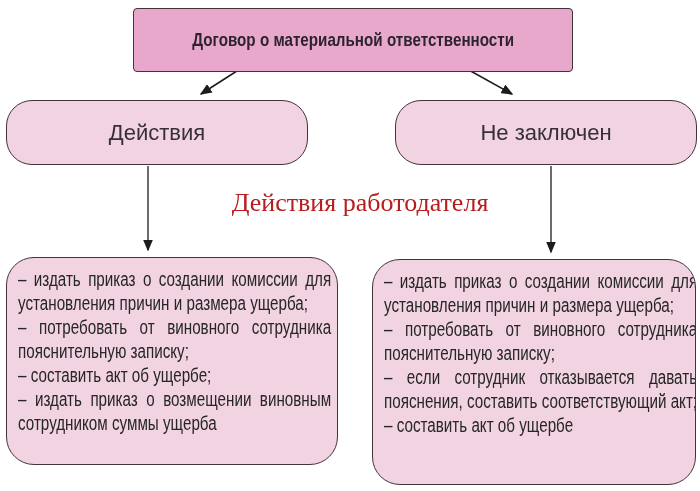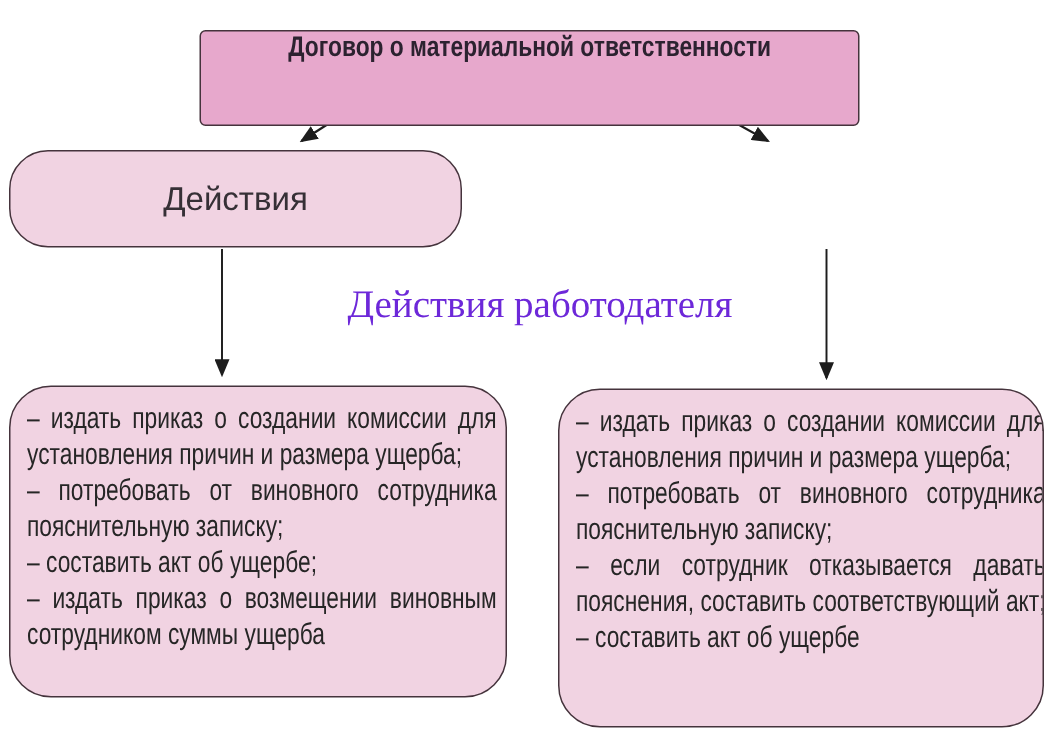--- a/index.html
+++ b/index.html
@@ -4,41 +4,41 @@
 <style>
   html, body { margin: 0; padding: 0; background: #ffffff; }
   body { width: 700px; height: 491px; font-family: "Liberation Sans", sans-serif; }
   .canvas { position: relative; width: 700px; height: 491px; background: #ffffff; overflow: hidden; }
 
   .arrows { position: absolute; left: 0; top: 0; width: 700px; height: 491px; pointer-events: none; }
 
   .box { position: absolute; box-sizing: border-box; background: #f1d3e2; border: 1.4px solid #45333c; }
 
   .root {
-    left: 133px; top: 20px; width: 440px; height: 64px;
+    left: 133px; top: 8px; width: 440px; height: 64px;
     border-radius: 4px; background: #e7a8cc; border-width: 1.8px;
-    display: flex; justify-content: center;
+    display: flex; align-items: center; justify-content: center;
   }
   .root .root-label {
     font-weight: bold; font-size: 19px; color: #2c2230;
     transform: scaleX(0.8); white-space: nowrap; display: inline-block;
   }
 
   .branch {
     width: 302px; height: 65px; border-radius: 26px;
     display: flex; align-items: center; justify-content: center;
     font-size: 22px; color: #363036;
   }
   .b-left  { left: 6px;   top: 100px; }
   .b-right { left: 395px; top: 100px; }
 
   .center-label {
     position: absolute; left: 170px; top: 188px; width: 380px;
     text-align: center; font-family: "Liberation Serif", serif;
-    font-size: 26px; color: #6d28d9;
+    font-size: 26px; color: #b91c1c;
   }
 
   .actions { border-radius: 28px; overflow: hidden; }
   .a-left  { left: 6px;   top: 257px; width: 332px; height: 208px; padding: 9px 0 0 11px; }
   .a-right { left: 372px; top: 259px; width: 324px; height: 226px; padding: 9px 0 0 11px; }
   .actions-inner {
     width: 412px; transform: scaleX(0.76); transform-origin: 0 0;
     font-size: 20px; line-height: 24px; color: #262626; text-align: justify;
   }
   .actions-inner p { margin: 0; }
@@ -61,20 +61,23 @@
   </svg>
 
   <div class="box root">
     <span class="root-label">Договор о материальной ответственности</span>
   </div>
 
   <div class="box branch b-left">
     <span>Действия</span>
   </div>
 
+  <div class="box branch b-right">
+    <span>Не заключен</span>
+  </div>
 
   <div class="center-label">Действия работодателя</div>
 
   <div class="box actions a-left">
     <div class="actions-inner">
         <p>– издать приказ о создании комиссии для установления причин и размера ущерба;</p>
         <p>– потребовать от виновного сотрудника пояснительную записку;</p>
         <p>– составить акт об ущербе;</p>
         <p>– издать приказ о возмещении виновным сотрудником суммы ущерба</p>
       </div>

